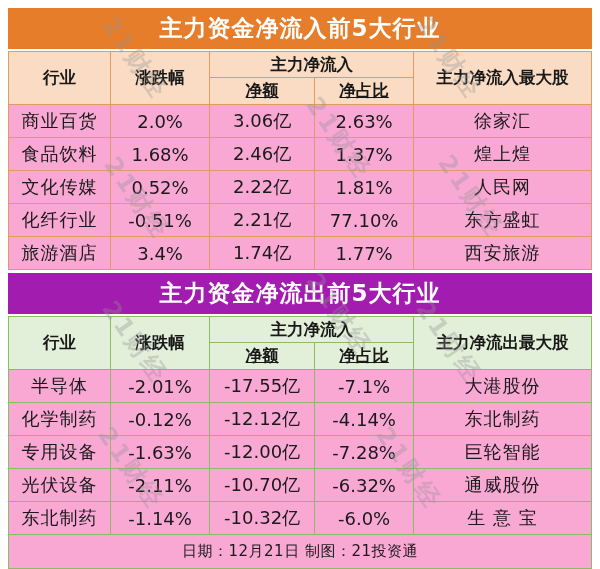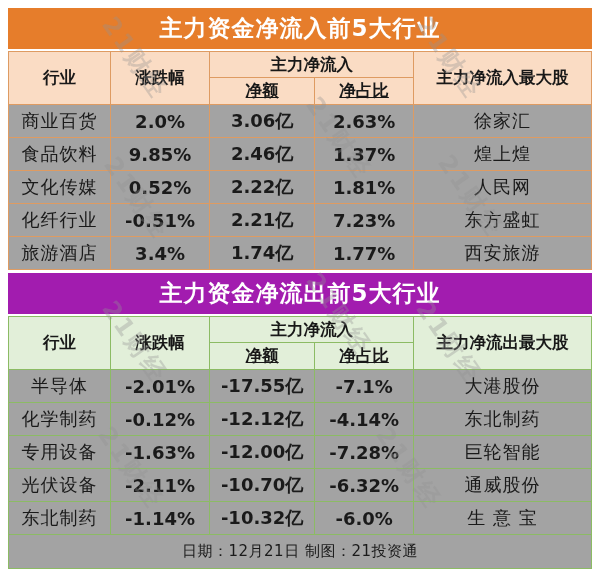--- a/index.html
+++ b/index.html
@@ -47,24 +47,24 @@
   .tbl-outflow th,.tbl-outflow td{border:1.5px solid #8CBB64;}
   .tbl-outflow thead th{background:#E2EFD9;}
   thead th{
     font-size:16.5px;font-weight:bold;color:#181818;
   }
   tr.hrow-group th{height:25px;}
   tr.hrow-sub th{height:26px;text-decoration:underline;}
   tbody td{
     height:32px;
     font-size:18px;
-    background:#a3a3a3;
+    background:#f9a8d4;
   }
   td.name{font-weight:400;letter-spacing:1px;}
-  td.num{font-weight:bold;}
+  td.num{font-weight:normal;}
   tr.footer-row td{
     height:33px;
     font-size:15px;
     font-weight:400;
     letter-spacing:0.5px;
     margin-left:13px;
   }
   .section-outflow{margin-top:3px;}
   
   .wm-layer{
@@ -135,37 +135,37 @@
       <tbody>
         <tr>
           <td class="name">商业百货</td>
           <td class="num">2.0%</td>
           <td class="num">3.06亿</td>
           <td class="num">2.63%</td>
           <td class="name">徐家汇</td>
         </tr>
         <tr>
           <td class="name">食品饮料</td>
-          <td class="num">9.85%</td>
+          <td class="num">1.68%</td>
           <td class="num">2.46亿</td>
           <td class="num">1.37%</td>
           <td class="name">煌上煌</td>
         </tr>
         <tr>
           <td class="name">文化传媒</td>
           <td class="num">0.52%</td>
           <td class="num">2.22亿</td>
           <td class="num">1.81%</td>
           <td class="name">人民网</td>
         </tr>
         <tr>
           <td class="name">化纤行业</td>
           <td class="num">-0.51%</td>
           <td class="num">2.21亿</td>
-          <td class="num">7.23%</td>
+          <td class="num">77.10%</td>
           <td class="name">东方盛虹</td>
         </tr>
         <tr>
           <td class="name">旅游酒店</td>
           <td class="num">3.4%</td>
           <td class="num">1.74亿</td>
           <td class="num">1.77%</td>
           <td class="name">西安旅游</td>
         </tr>
       </tbody>

